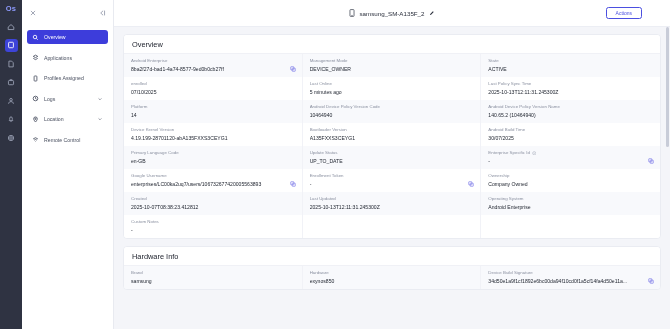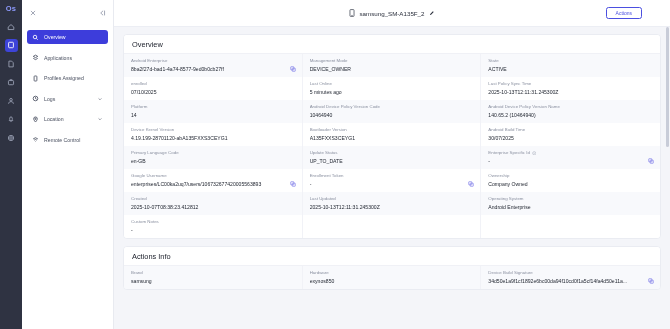--- a/index.html
+++ b/index.html
@@ -501,21 +501,21 @@
               <div class="v">-</div>
             </div>
             <div class="cell empty"></div>
             <div class="cell empty"></div>
           </div>
 
         </div>
       </div>
 
       <div class="card">
-        <div class="card-head">Actions Info</div>
+        <div class="card-head">Hardware Info</div>
         <div class="grid">
           <div class="grow odd">
             <div class="cell">
               <div class="k">
                   <span>Brand</span>
                 </div>
               <div class="v">samsung</div>
             </div>
             <div class="cell">
               <div class="k">

